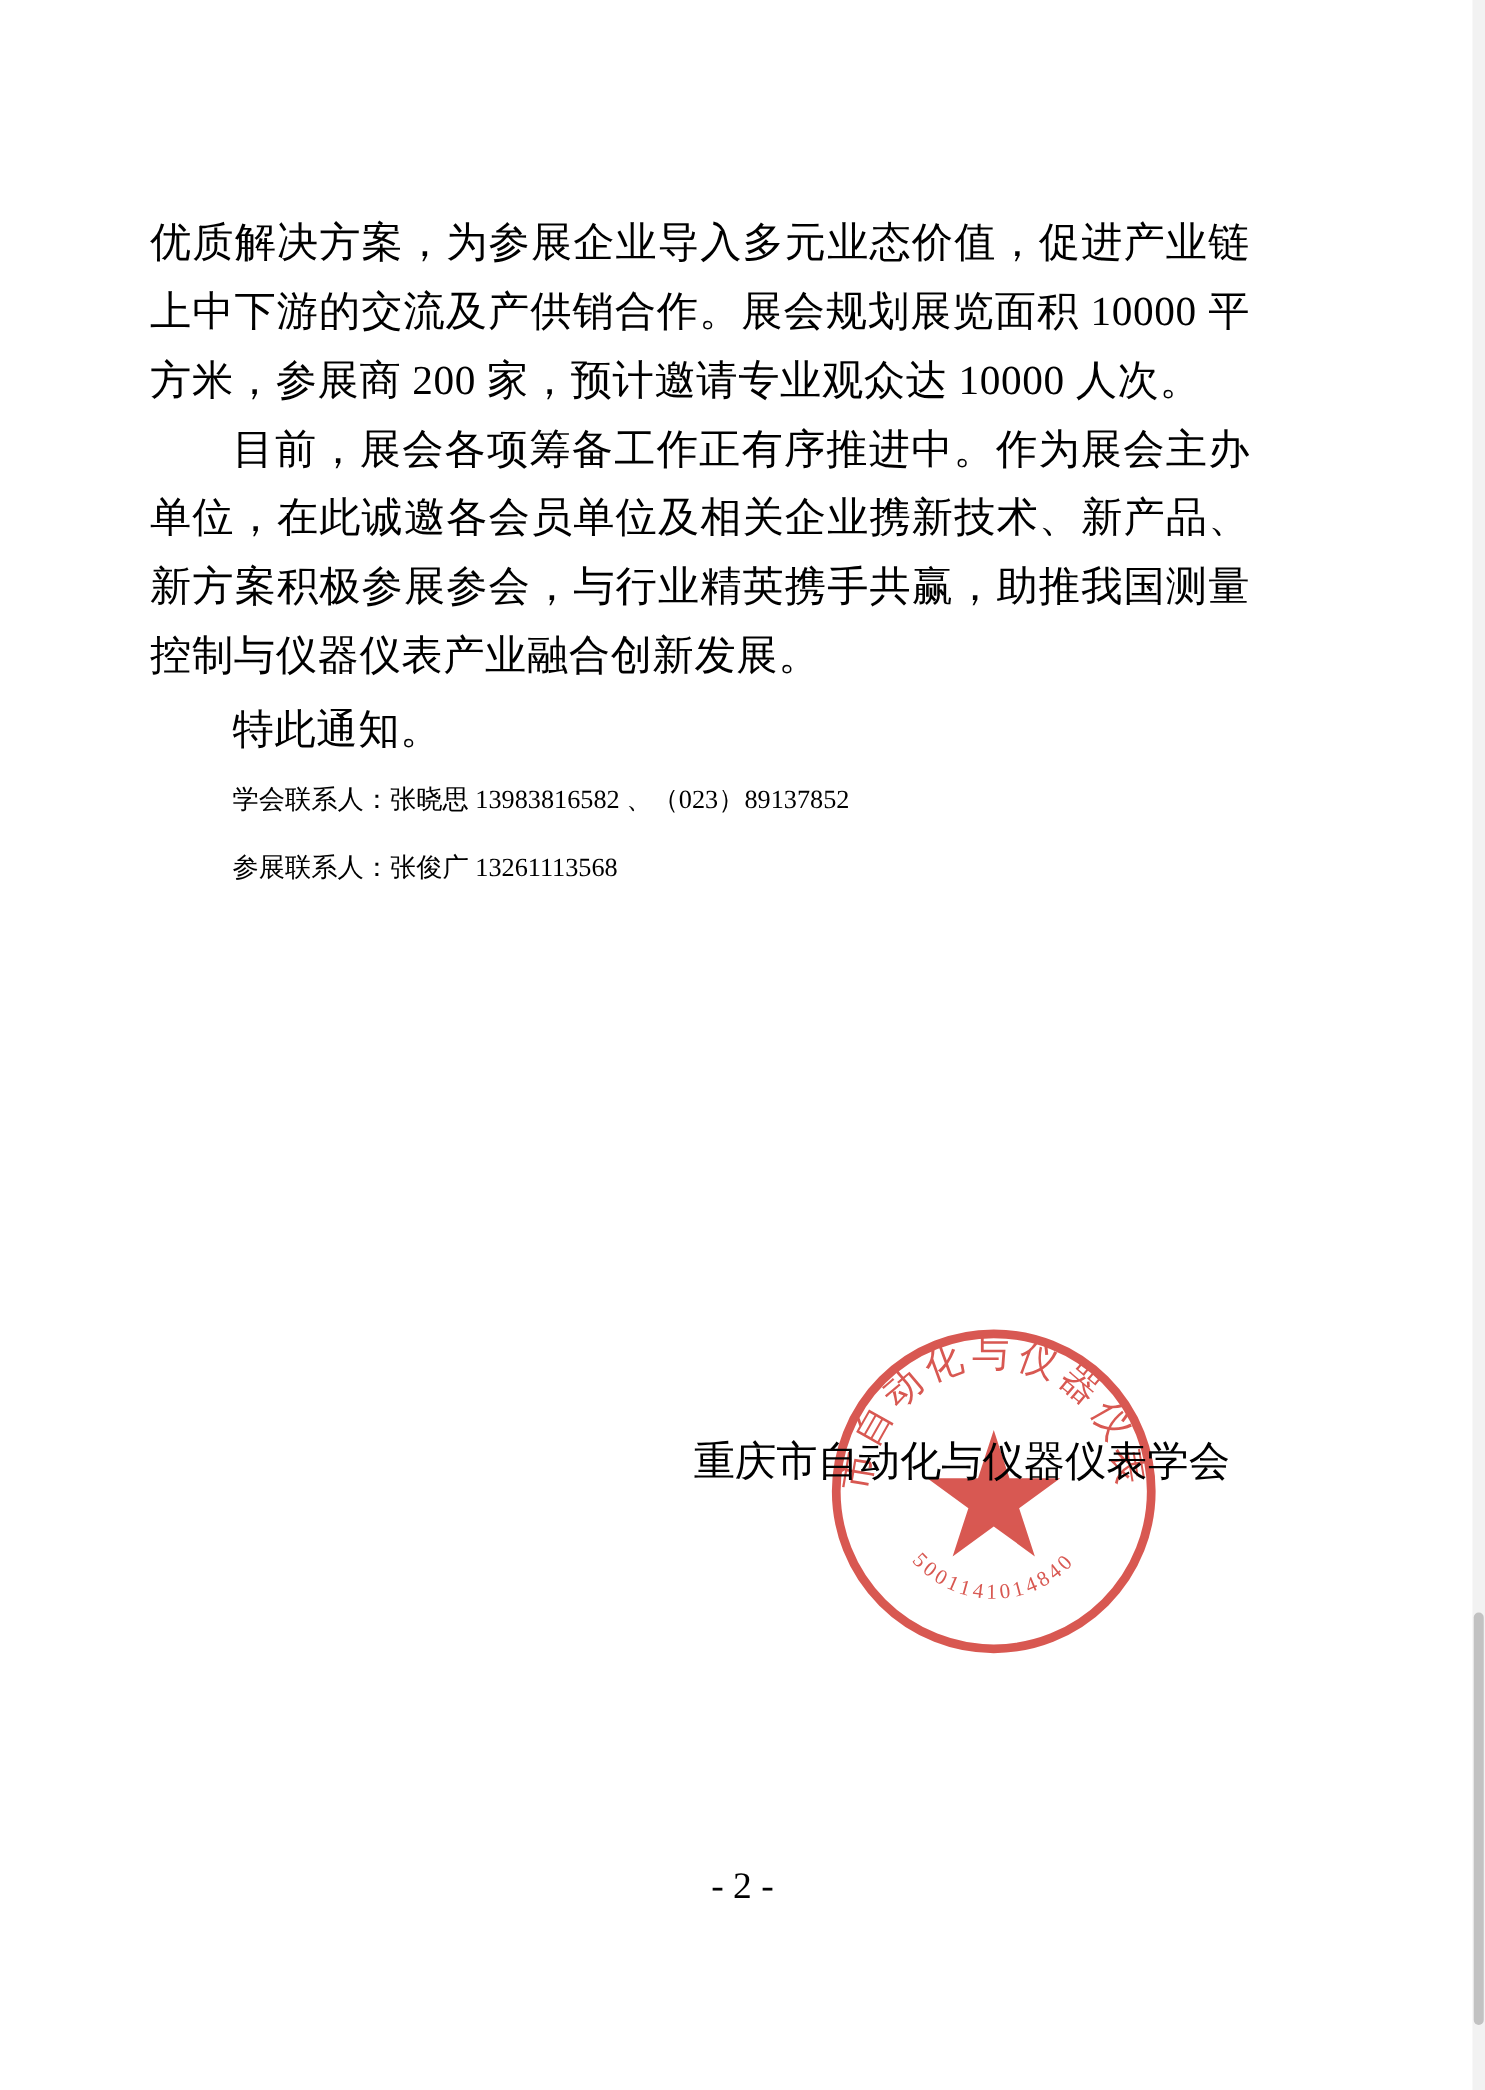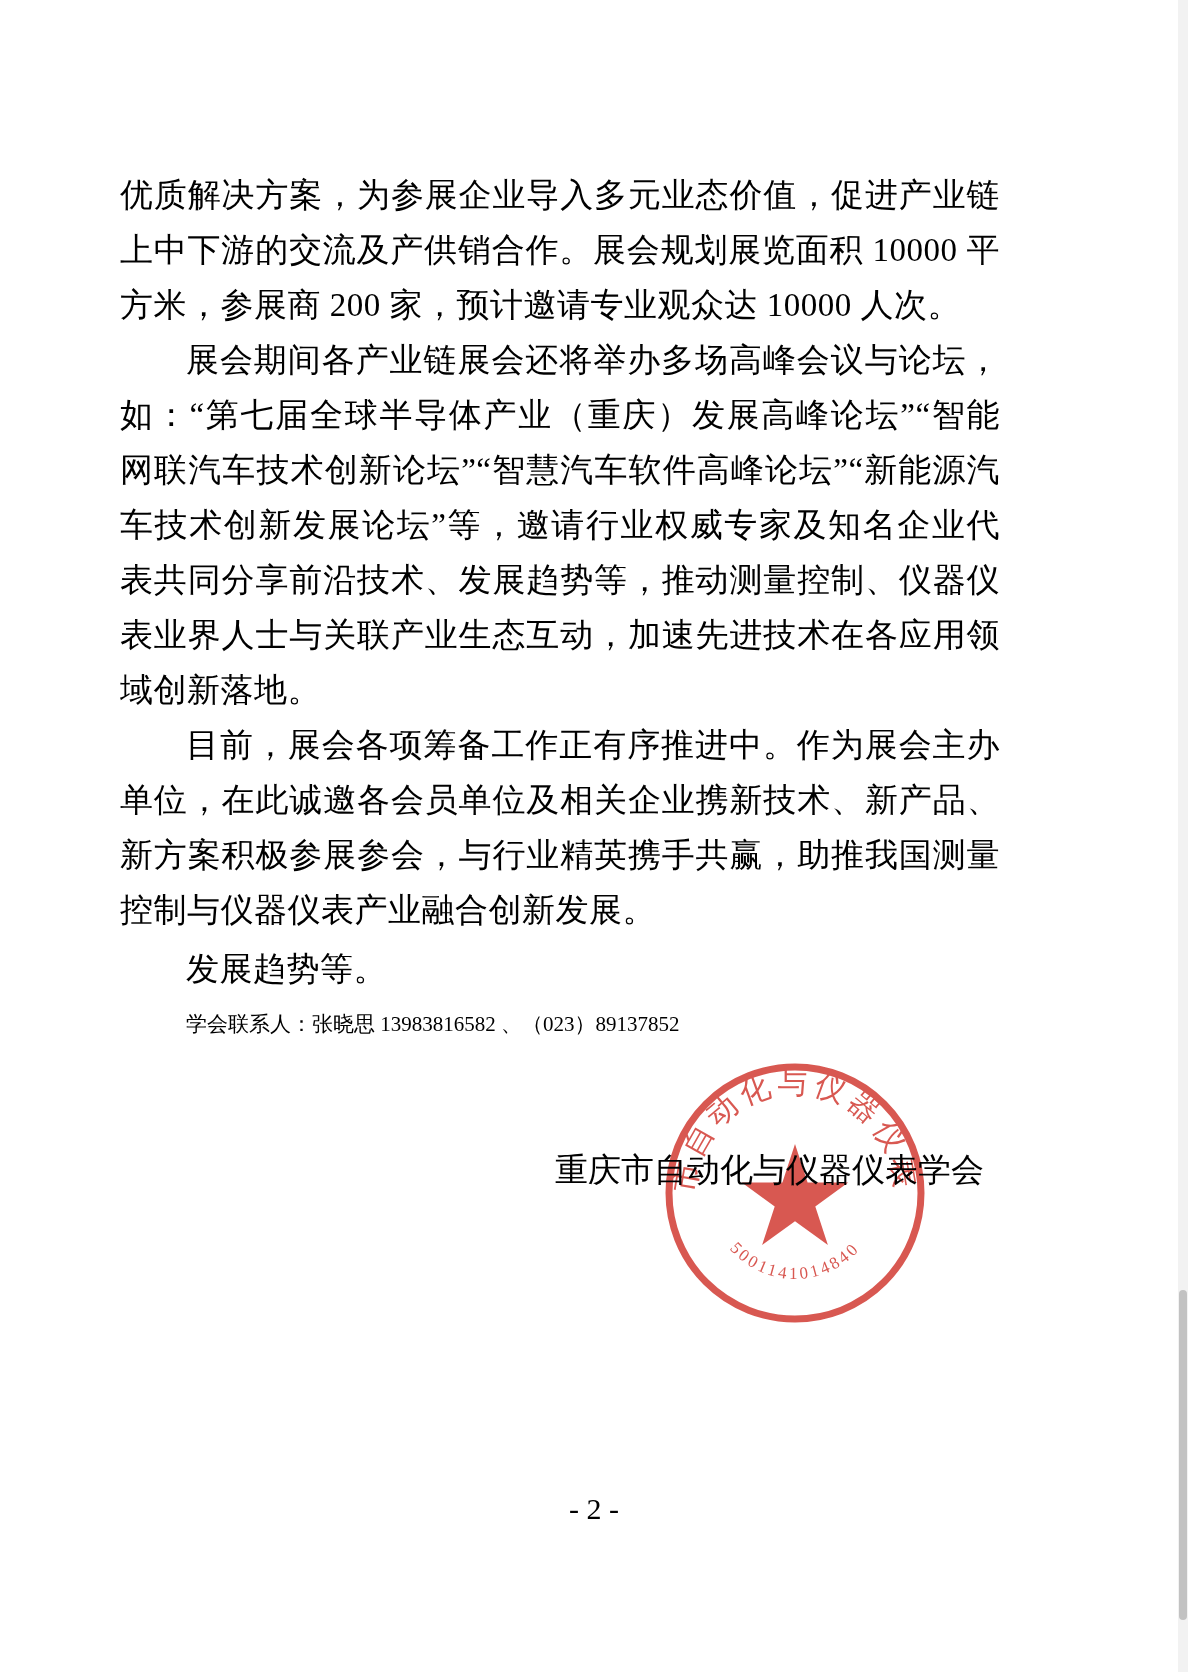--- a/index.html
+++ b/index.html
@@ -91,28 +91,28 @@
 </style>
 </head>
 <body>
 
 <div class="page">
 
   <div class="content">
 
     <p class="para">优质解决方案，为参展企业导入多元业态价值，促进产业链上中下游的交流及产供销合作。展会规划展览面积 10000 平方米，参展商 200 家，预计邀请专业观众达 10000 人次。</p>
 
-    <p class="para indent">展会期间各产业链展会还将举办多场高峰会议与论坛，如：“第七届全球半导体产业（重庆）发展高峰论坛”“智能网联汽车技术创新论坛”“智慧汽车软件高峰论坛”“新能源汽车技术创新发展论坛”等，邀请行业权威专家及知名企业代表共同分享前沿技术、发展趋势等，推动测量控制、仪器仪表业界人士与关联产业生态互动，加速先进技术在各应用领域创新落地。</p>
 
     <p class="para indent">目前，展会各项筹备工作正有序推进中。作为展会主办单位，在此诚邀各会员单位及相关企业携新技术、新产品、新方案积极参展参会，与行业精英携手共赢，助推我国测量控制与仪器仪表产业融合创新发展。</p>
 
-    <p class="para indent gap-small">发展趋势等。</p>
+    <p class="para indent gap-small">特此通知。</p>
 
     <p class="contact-line">学会联系人：张晓思 13983816582 、（023）89137852</p>
 
+    <p class="contact-line">参展联系人：张俊广 13261113568</p>
 
   </div>
 
   <div class="seal">
     <svg width="270" height="270" viewBox="0 0 270 270" xmlns="http://www.w3.org/2000/svg">
       <g opacity="0.82">
         <circle cx="135" cy="135" r="126" fill="none" stroke="#d0342c" stroke-width="7"></circle>
         <path id="sealArcTop" d="M 135,135 m -100,0 a 100,100 0 1,1 200,0" fill="none" stroke="none"></path>
         <text font-family="'Liberation Serif', serif" font-size="30" fill="#d0342c" letter-spacing="5">
           <textPath href="#sealArcTop" startOffset="50%" text-anchor="middle">重庆市自动化与仪器仪表学会</textPath>

